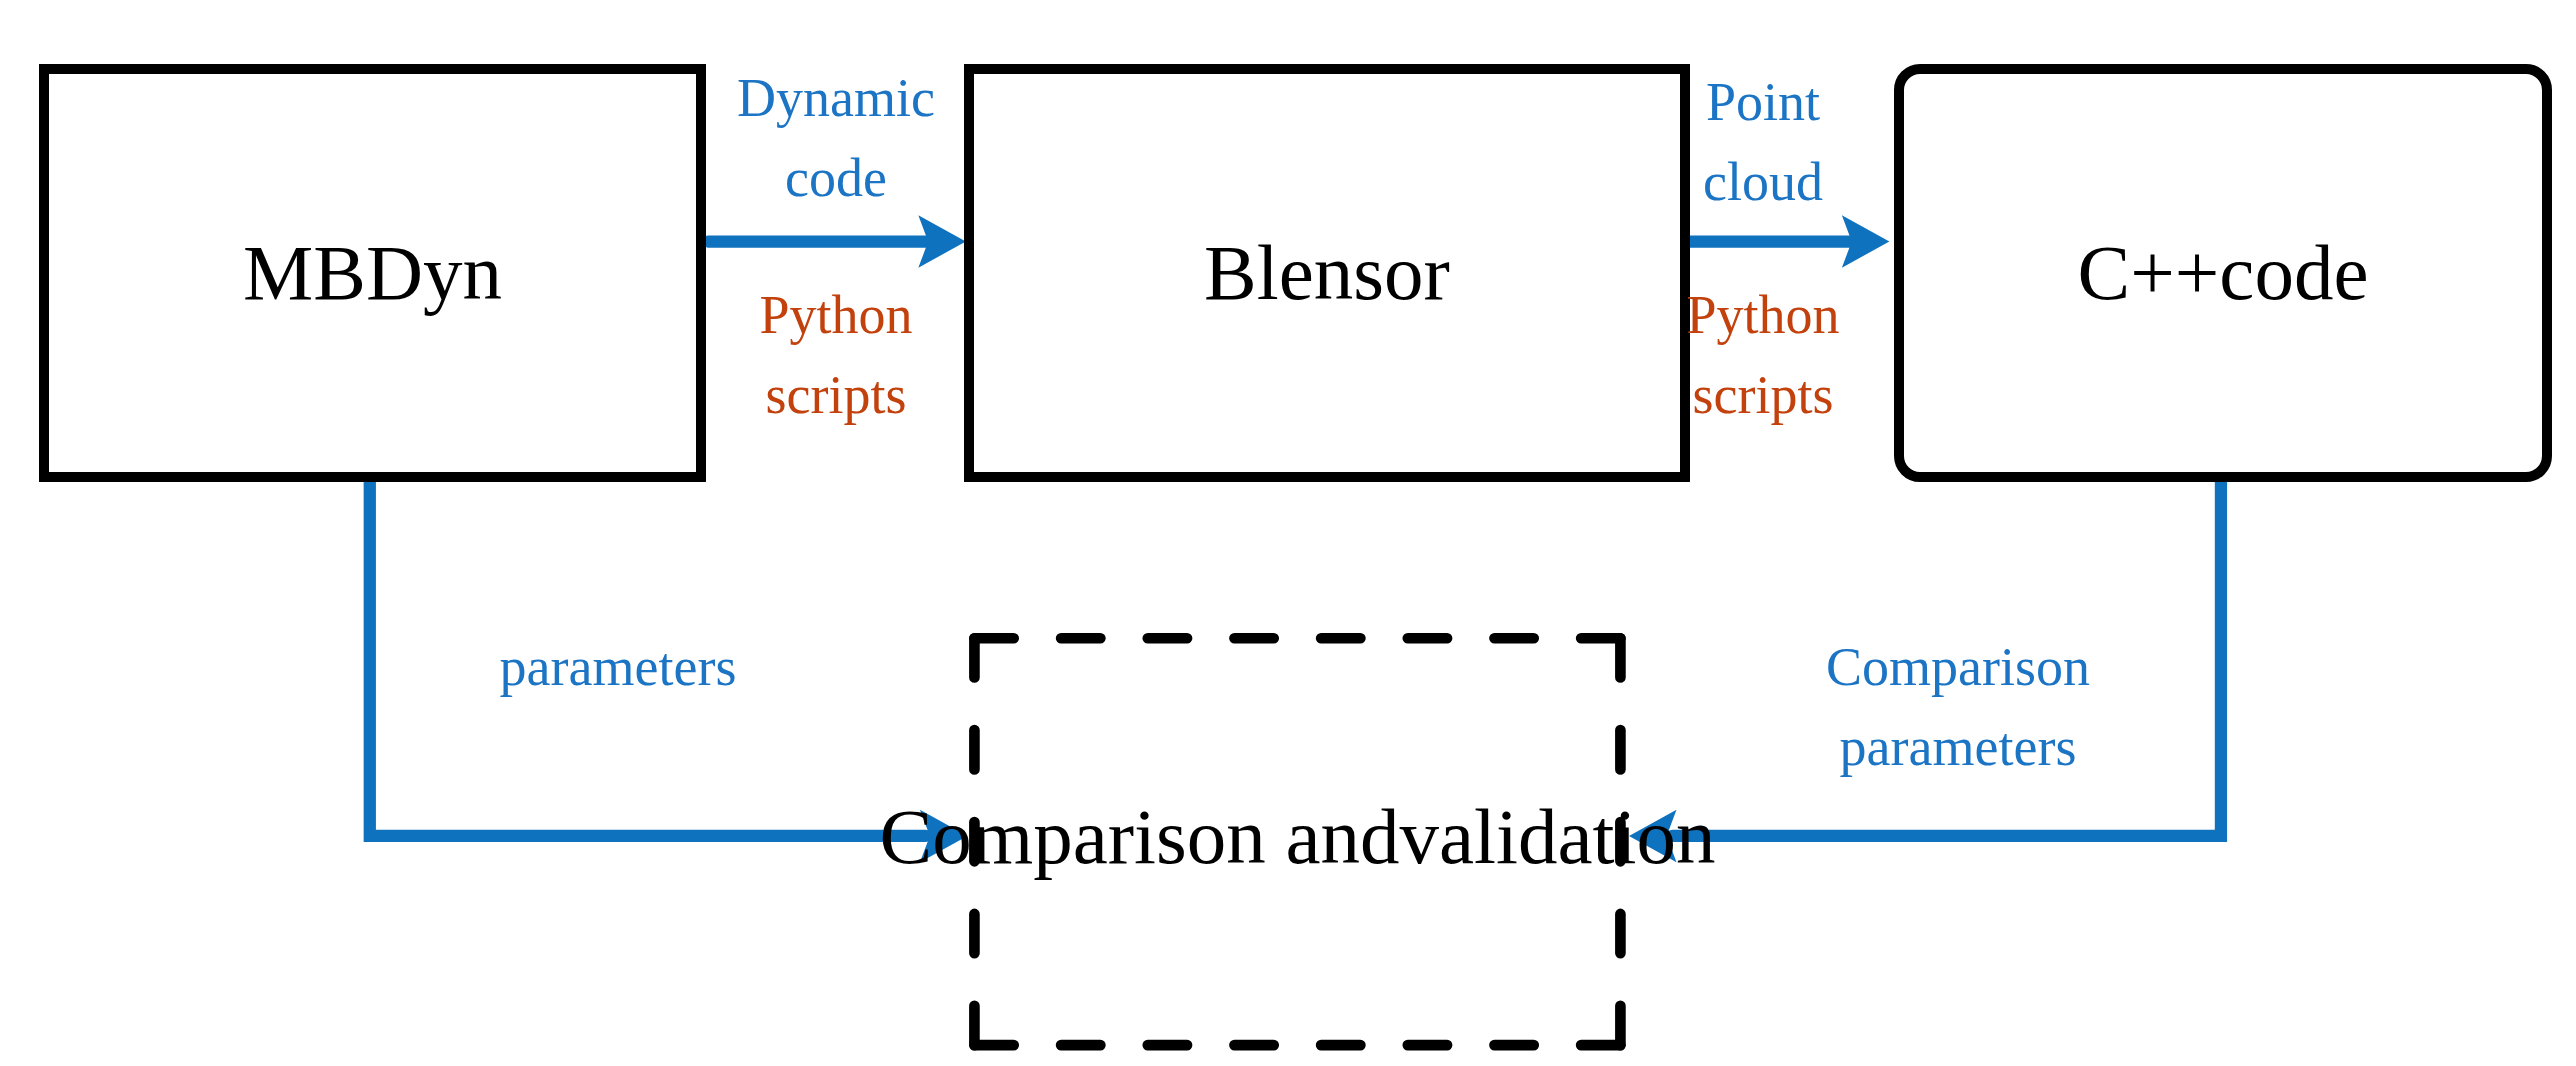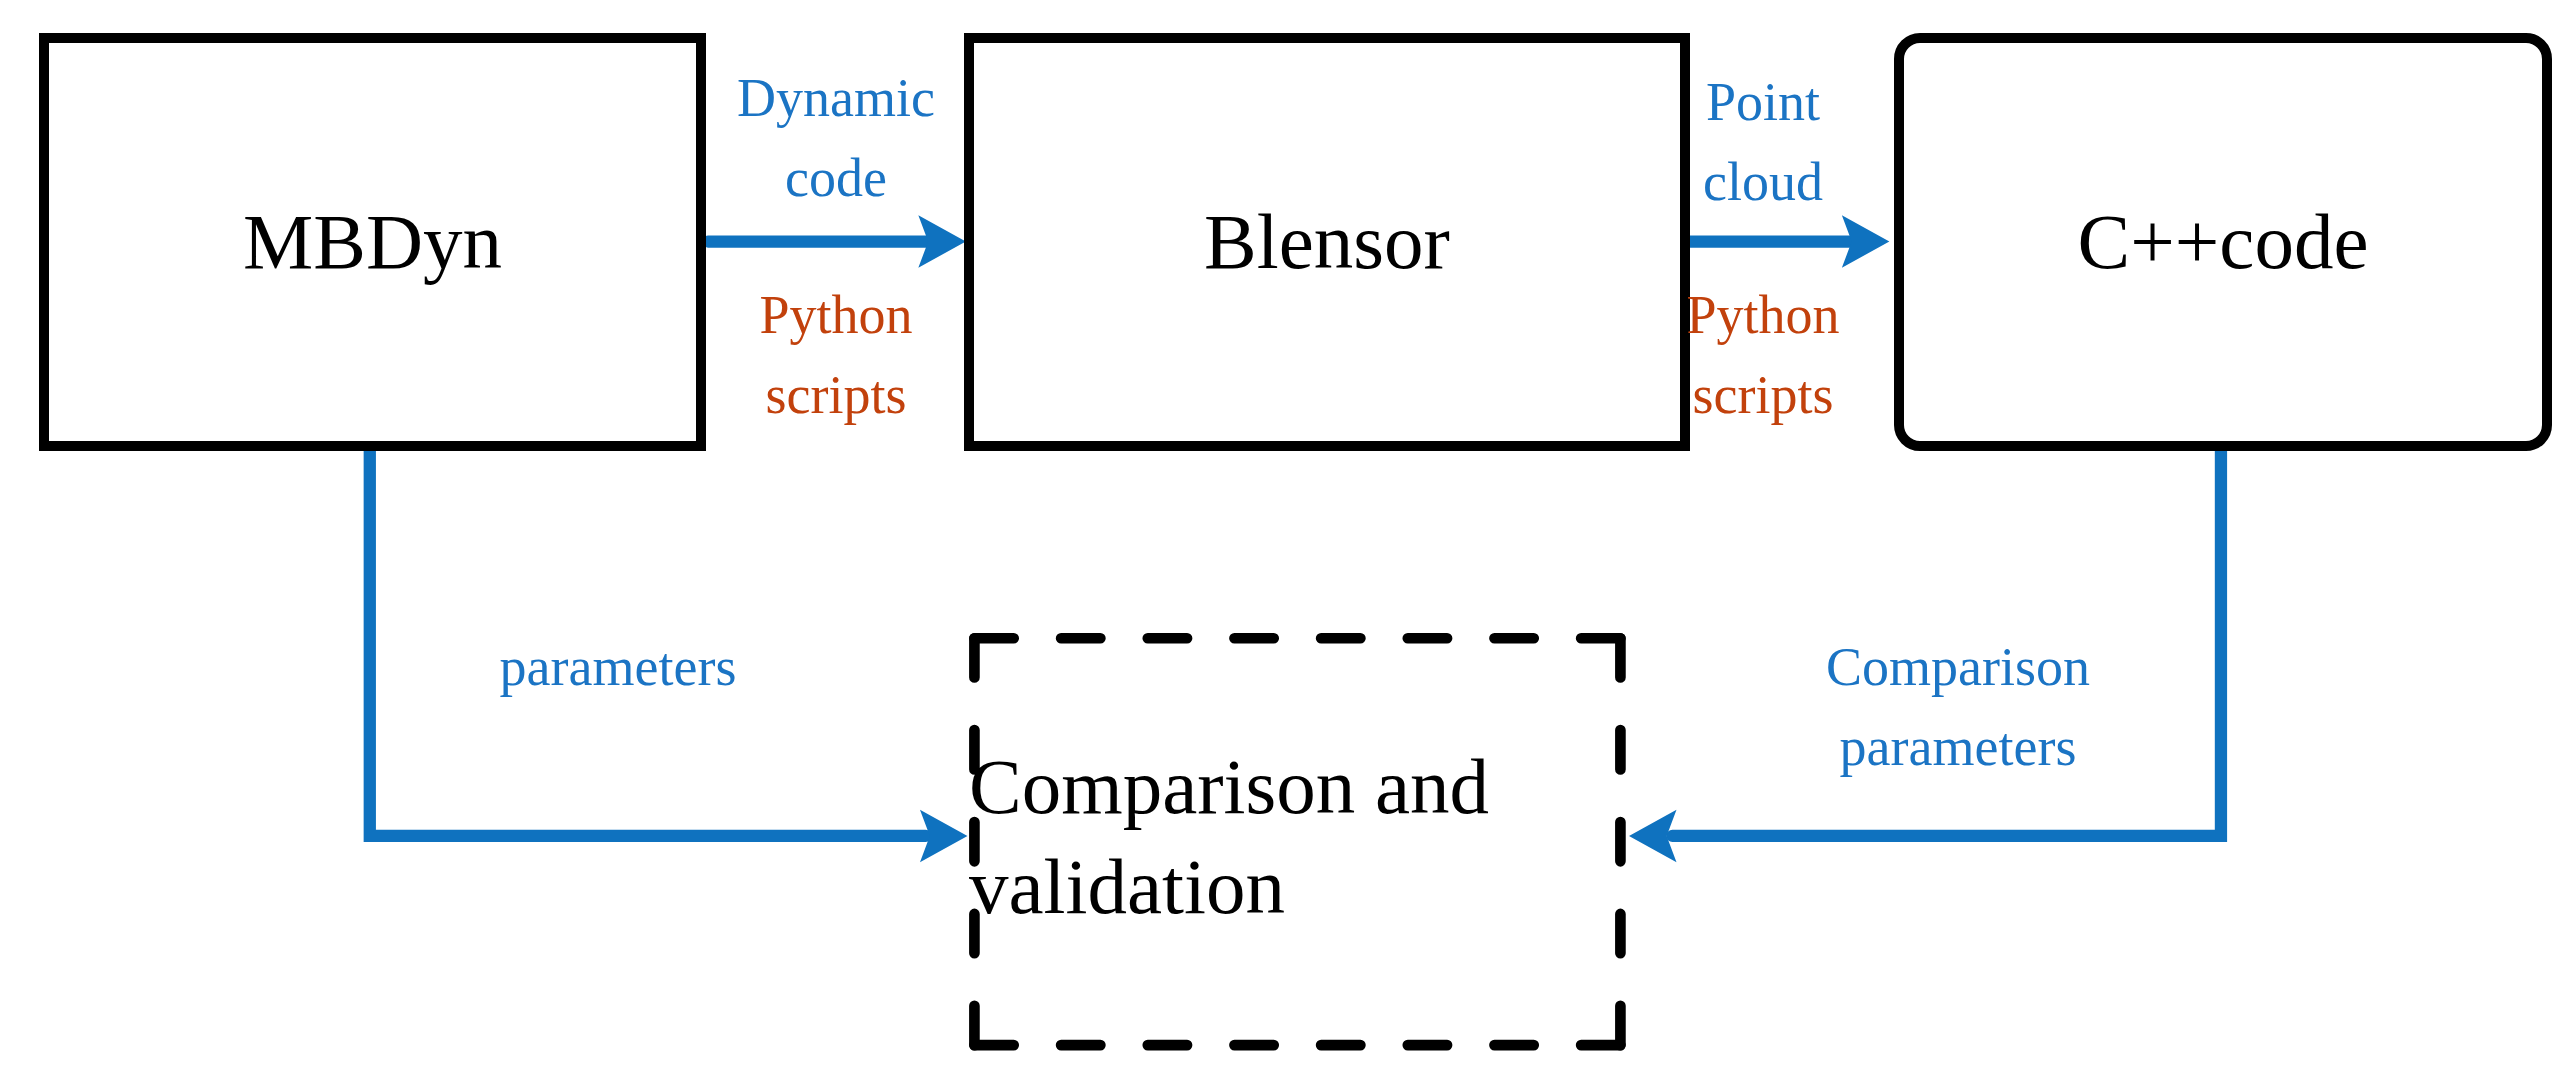--- a/index.html
+++ b/index.html
@@ -20,29 +20,30 @@
   .box{
     position:absolute;
     border:10.6px solid var(--outline);
     box-sizing:border-box;
     background:var(--background);
     display:flex;align-items:center;justify-content:center;
     color:#000;
     font-size:79px;
     line-height:1.1;
     white-space:nowrap;
+    margin-top:31px;
   }
   #box-mbdyn  {left:39px;  top:33px; width:667px; height:418px;}
   #box-blensor{left:964px;top:33px; width:726px; height:418px;}
   #box-cpp    {left:1894px;top:33px; width:658px; height:418px;border-radius:26px;}
   #box-comparison{
     position:absolute;
     left:969px;top:633px;width:657px;height:418px;
     box-sizing:border-box;
-    display:flex;flex-direction:column;align-items:flex-start;justify-content:center;
+    display:flex;align-items:center;justify-content:center;
     color:#000;font-size:79px;line-height:100px;text-align:center;
     transform:translateY(-4.9px);
     white-space:nowrap;
   }
   .edge-label{
     position:absolute;
     width:426px;
     text-align:center;
     font-size:54px;
     line-height:80px;

